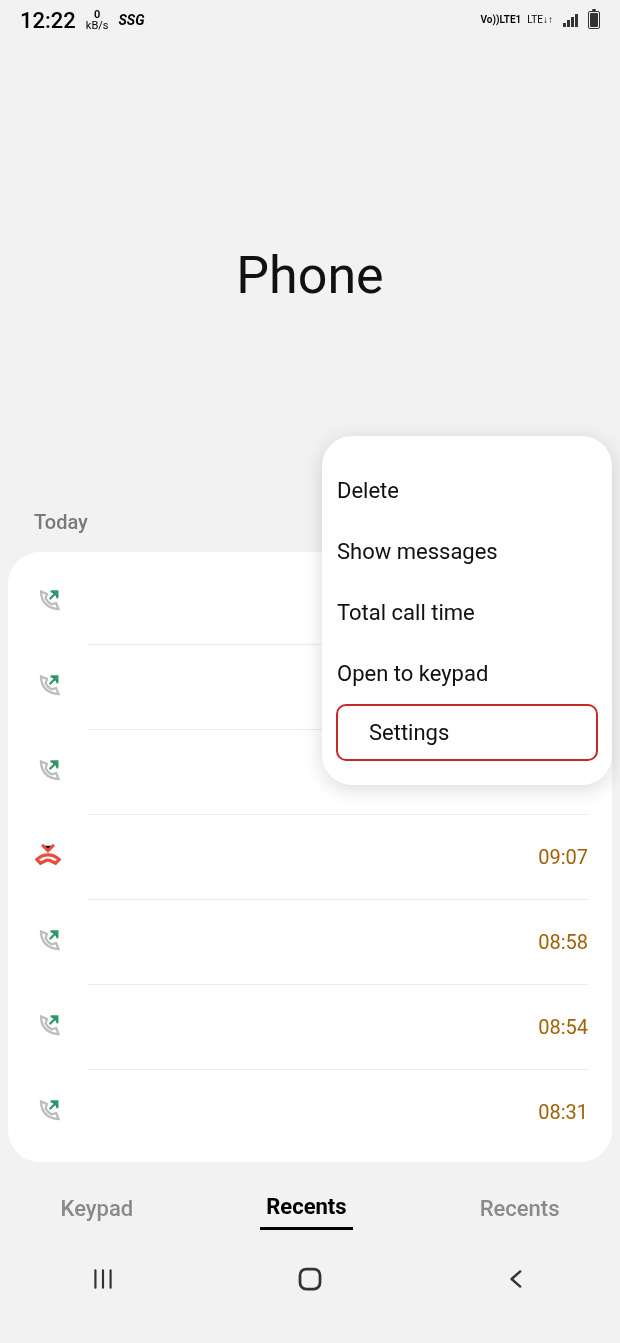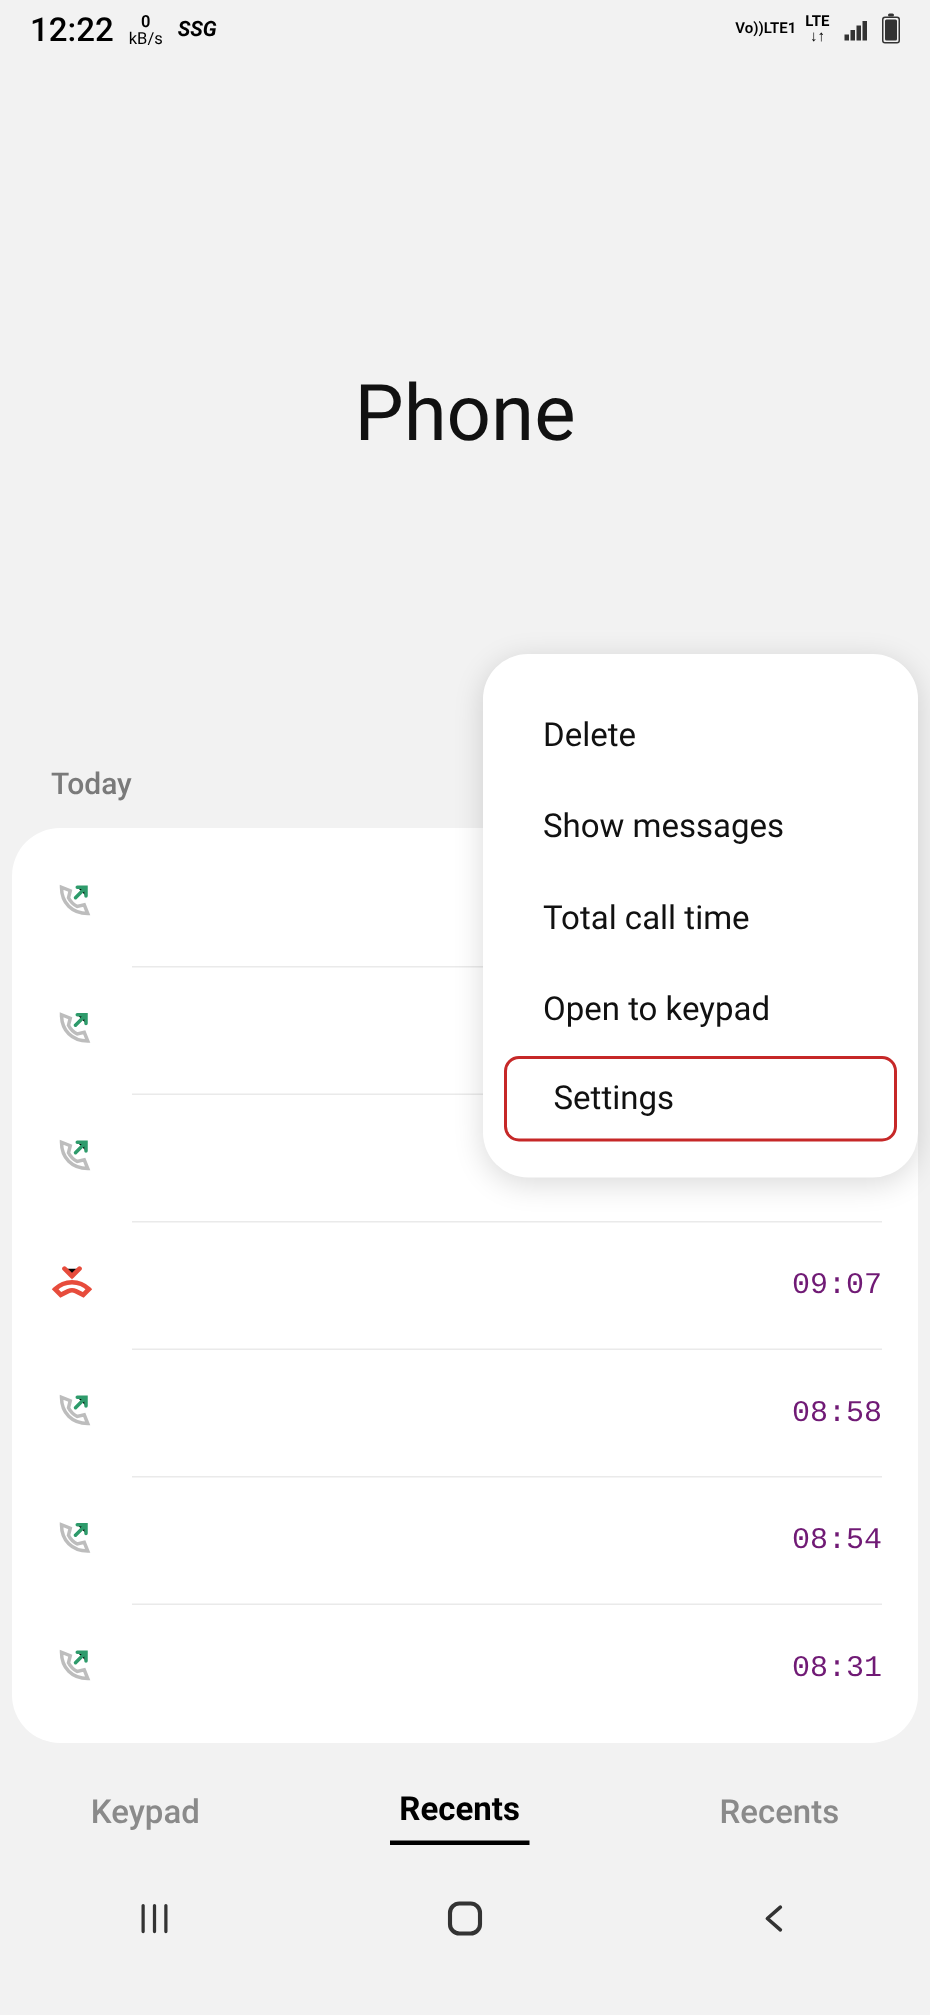--- a/index.html
+++ b/index.html
@@ -14,21 +14,21 @@
     font-size: 20px;
     color: #000;
   }
   .status-left { display: flex; align-items: center; gap: 10px; }
   .status-right { display: flex; align-items: center; gap: 6px; font-size: 11px; line-height: 1; }
   .clock { font-size: 22px; font-weight: 500; }
   .kbs { font-size: 11px; text-align: center; line-height: 1; }
   .kbs .top { font-weight: 600; }
   .ssg { font-weight: 700; font-style: italic; font-size: 14px; }
   .lte-stack { display:flex; flex-direction:row; align-items:flex-start; font-size:10px; font-weight:600;}
-  .lte2 { display:flex; flex-direction:column; align-items:center; font-size:10px; font-weight:700;}
+  .lte2 { display:flex; flex-direction:row; align-items:center; font-size:10px; font-weight:400;}
   .signal { display:flex; align-items:flex-end; gap:1px; height:14px; margin-left:4px;}
   .signal span { width:3px; background:#333; }
   .signal span:nth-child(1){height:4px;}
   .signal span:nth-child(2){height:7px;}
   .signal span:nth-child(3){height:10px;}
   .signal span:nth-child(4){height:13px;}
   .battery { width:12px; height:18px; border:1.5px solid #333; border-radius:2px; position:relative; margin-left:4px;}
   .battery::before { content:""; position:absolute; top:-3px; left:3px; width:4px; height:2px; background:#333; border-radius:1px;}
   .battery::after { content:""; position:absolute; bottom:1px; left:1px; right:1px; height:14px; background:#333; border-radius:1px;}
 
@@ -57,21 +57,21 @@
     display: flex;
     align-items: center;
     justify-content: space-between;
     height: 84px;
     padding: 0 24px;
   }
   .call-row .left { display:flex; align-items:center; gap:18px; }
   .call-divider {
     height:1px; background:#eaeaea; margin-left:80px; margin-right:24px;
   }
-  .call-time { font-size: 20px; color: #701a75; font-family: Liberation Mono, monospace; }
+  .call-time { font-size: 20px; color: #a16207; }
 
   .icon-slot { width:32px; height:32px; display:flex; align-items:center; justify-content:center; }
 
   .tabs {
     display:flex; justify-content:space-around; align-items:center;
     height:72px; margin-top:10px;gap:12px;
   }
   .tab { font-size:22px; color:#8a8a8a; font-weight:500; padding:8px 6px; }
   .tab.active { color:#000; font-weight:700; border-bottom:3px solid #000; }
 
@@ -83,21 +83,21 @@
   .popup {
     position:absolute;
     top:436px; right:8px;
     width:290px;
     background:#fff;
     border-radius:30px;
     box-shadow:0 4px 20px rgba(0,0,0,0.15);
     padding:24px 0;
   }
   .popup-item {
-    padding:18px 40px;
+    padding:18px 15px;
     font-size:22px;
     color:#111;
   }
   .popup-item.highlight {
     margin:0 14px;
     padding:14px 31px;
     border:2.5px solid #c62828;
     border-radius:10px;
   }
 </style>

